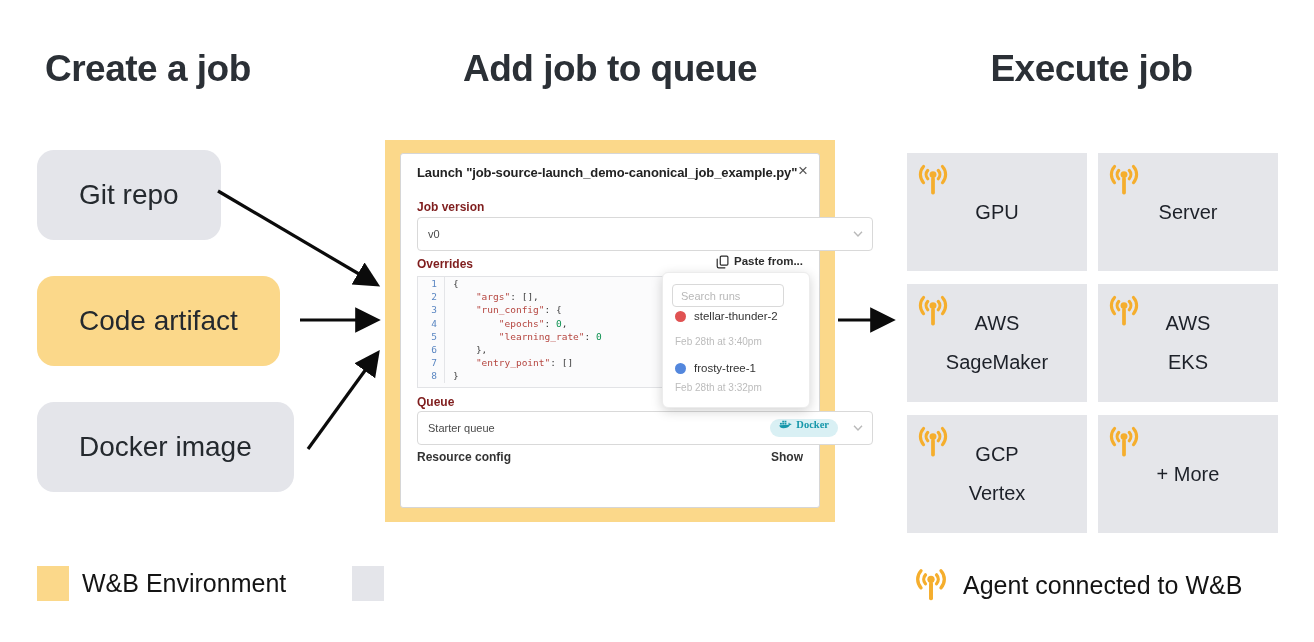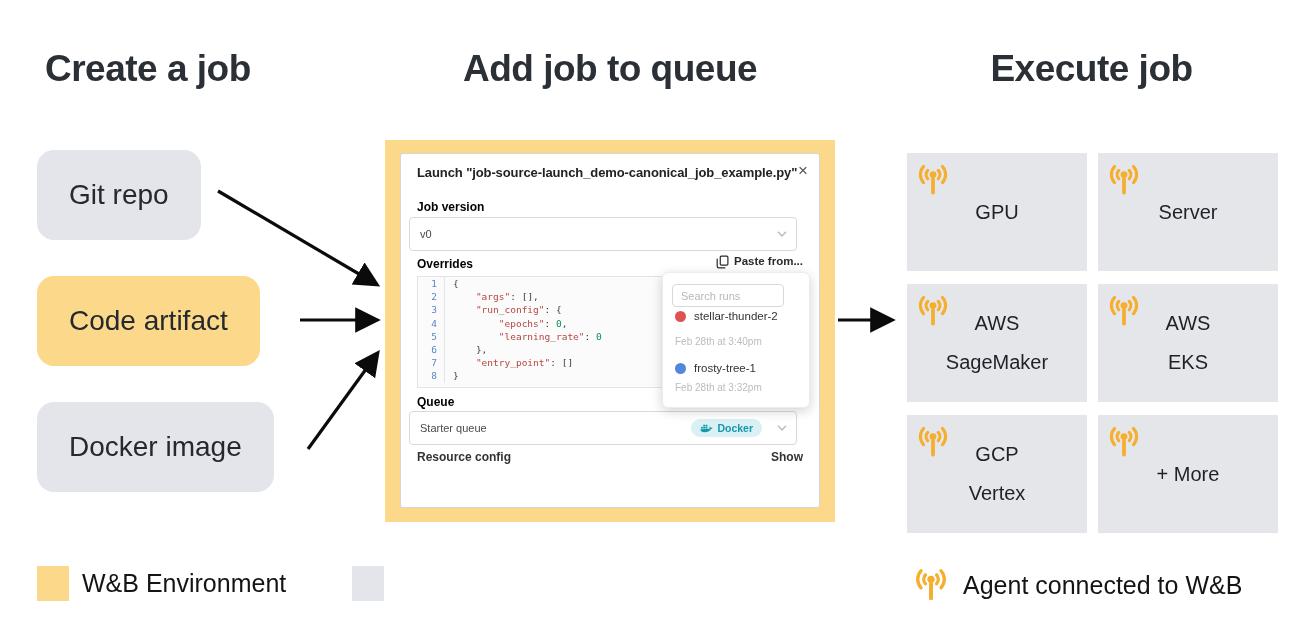--- a/index.html
+++ b/index.html
@@ -10,43 +10,43 @@
   }
   .heading { position:absolute; font-size:37px; font-weight:700; color:#2b3036; letter-spacing:-0.5px; }
   #heading-create  { left:45px;  top:48px; }
   #heading-queue   { left:385px; top:48px; width:450px; text-align:center; }
   #heading-execute { left:905px; top:48px; width:373px; text-align:center; }
 
   
   #sources { position:absolute; left:37px; top:150px; display:flex; flex-direction:column; gap:36px; align-items:flex-start; }
   .source-box {
     height:90px; border-radius:17px; display:flex; align-items:center;
-    padding:0 32px; font-size:28px; color:#24292e; white-space:nowrap;
+    padding:0 42px; font-size:28px; color:#24292e; white-space:nowrap;
   }
   .source-box.user { background:#e4e5ea; }
   .source-box.wb   { background:#fbd88a; }
 
   
   #arrows { position:absolute; left:0; top:0; width:1314px; height:642px; pointer-events:none; z-index:4; }
 
   
   #modal-frame { position:absolute; left:385px; top:140px; width:450px; height:382px; background:#fbd88a; z-index:1; }
   #modal {
     position:absolute; left:15px; top:13px; width:420px; height:355px;
     background:#ffffff; border:1px solid #d6d6d6; border-radius:3px;
   }
   #modal-title {
     position:absolute; left:16px; top:11px; width:360px;
     font-size:13px; font-weight:700; color:#222; white-space:nowrap; letter-spacing:-0.1px;
   }
   #modal-close { position:absolute; right:11px; top:8px; font-size:17px; color:#555; cursor:pointer; line-height:1; }
-  .field-label { position:absolute; left:16px; font-size:12px; font-weight:700; color:#000000; }
+  .field-label { position:absolute; left:16px; font-size:12px; font-weight:700; color:#7f1d1d; }
   #job-version-label { top:46px; }
   .fake-select {
-    position:absolute; left:8px; width:388px; height:25px; background:#fff;
+    position:absolute; left:16px; width:456px; height:25px; background:#fff;
     border:1px solid #d9d9d9; border-radius:4px; display:flex; align-items:center;
     padding:16px 10px; font-size:11px; color:#4a4a4a;
   }
   #job-version-select { top:63px; }
   .sel-chevron { position:absolute; right:9px; top:50%; transform:translateY(-50%); }
   #overrides-label { top:103px; }
   #paste-from {
     position:absolute; right:16px; top:101px; display:flex; align-items:flex-start; gap:5px;
     font-size:11.5px; font-weight:700; color:#2b2b2b; cursor:pointer;
   }
@@ -61,21 +61,21 @@
   .code-text { white-space:pre; border-left:1px solid #e4e5e8; padding-left:8px; color:#3c3c3c; }
   .tok-k { color:#b5453f; }
   .tok-num { color:#0d9150; }
   .tok-p { color:#3c3c3c; }
 
   #queue-label { top:241px; }
   #queue-select { top:257px; height:26px; }
   #docker-badge {
     position:absolute; right:34px; top:50%; transform:translateY(-50%);
     background:#d9f0f4; color:#1697aa; border-radius:10px; height:18px;
-    display:flex; align-items:center; gap:4px; padding:0 9px; font-size:10.5px; font-weight:600;
+    display:flex; gap:4px; padding:0 9px; font-size:10.5px; font-weight:600;font-family:Liberation Serif, serif;
   }
   #resource-row { position:absolute; left:16px; right:16px; top:296px; display:flex; justify-content:space-between; }
   #resource-label, #show-link { font-size:12px; font-weight:700; color:#333; }
   #show-link { cursor:pointer; }
 
   
   #runs-popup {
     position:absolute; left:662px; top:272px; width:148px; height:136px;
     background:#fff; border:1px solid #ececec; border-radius:6px; z-index:6;
     box-shadow:0 3px 12px rgba(0,0,0,0.18);

